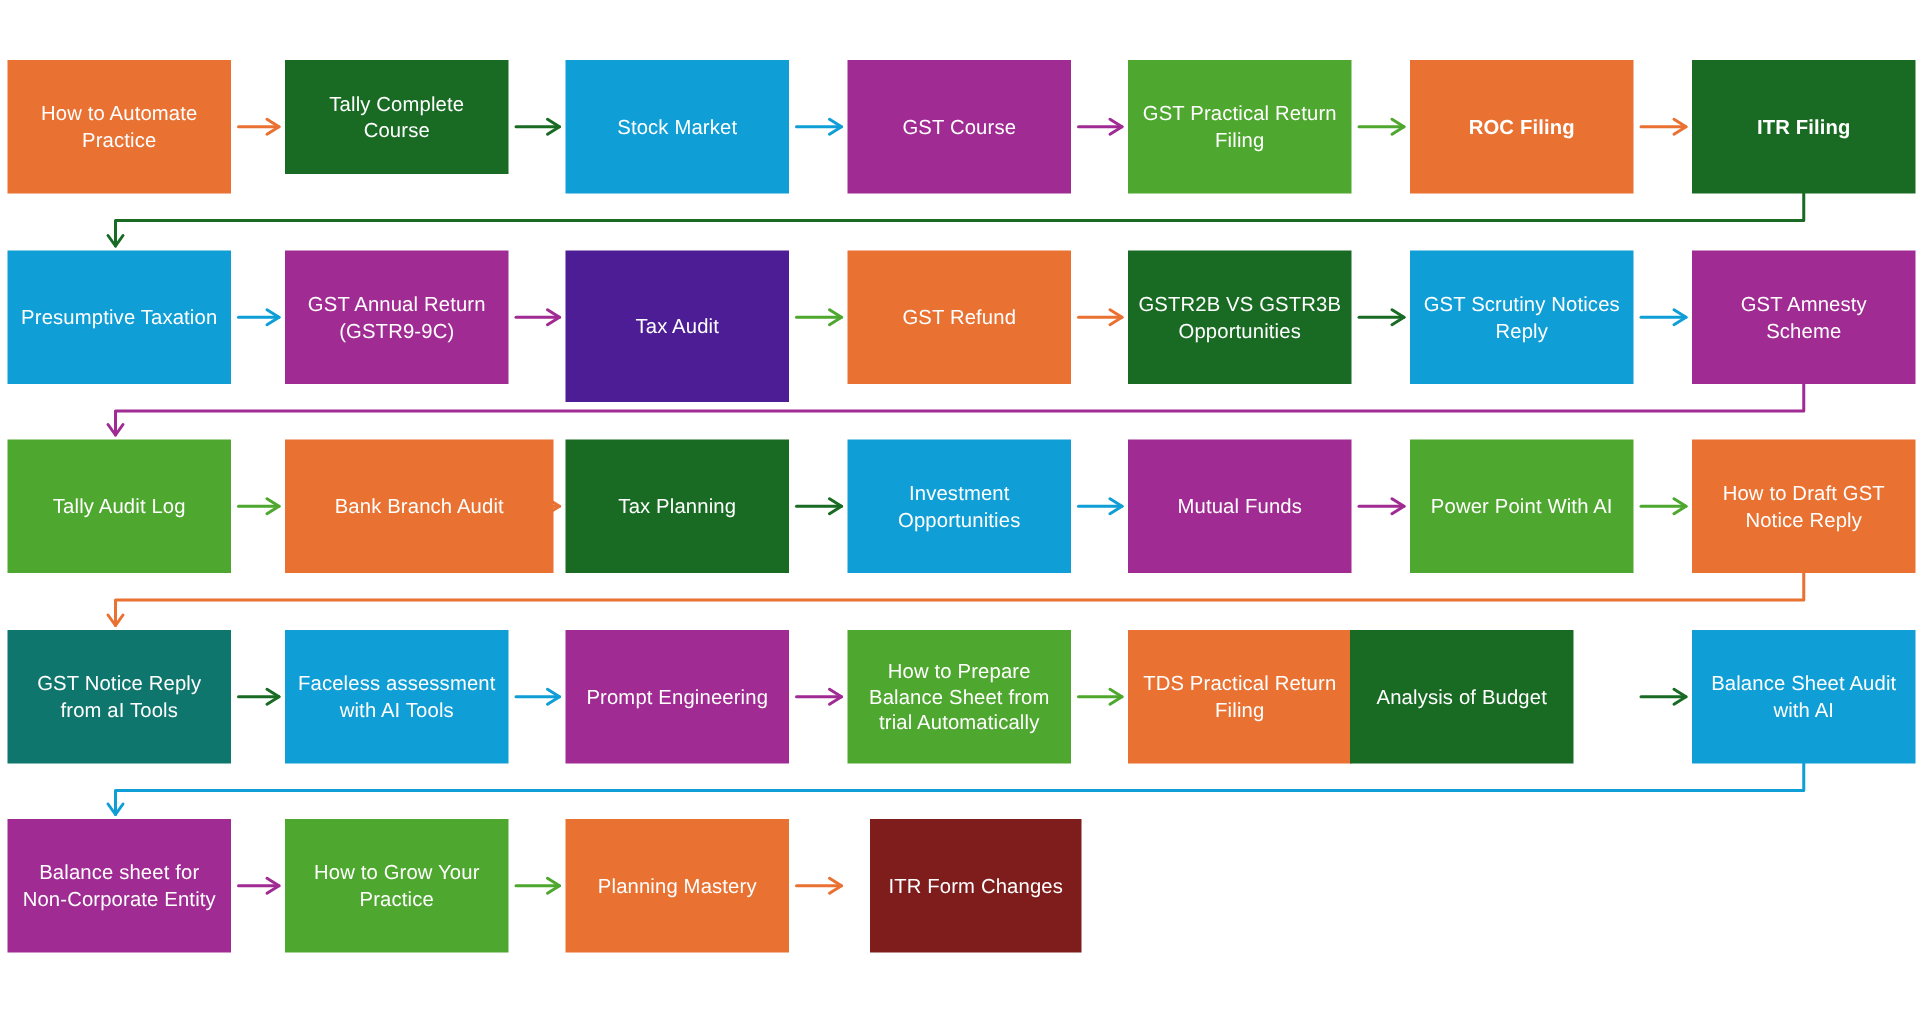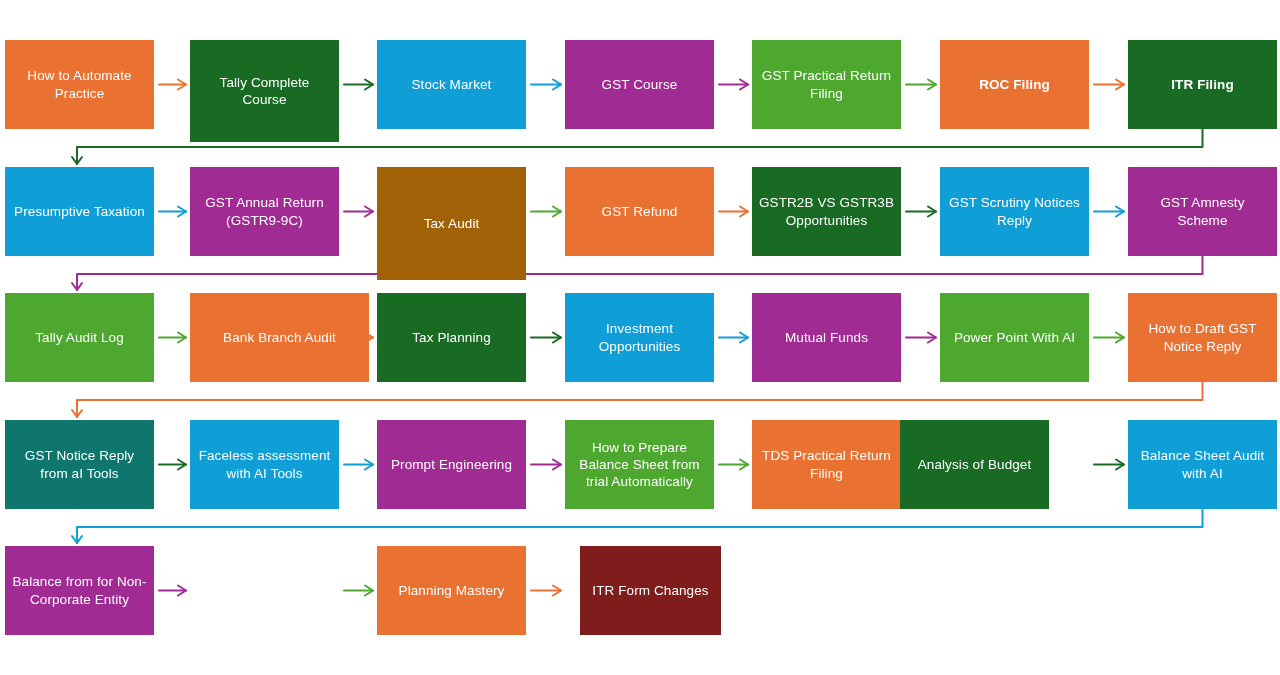--- a/index.html
+++ b/index.html
@@ -107,21 +107,21 @@
       <polyline points="159,590.5 186,590.5" fill="none" stroke="#A02B93" stroke-width="2" stroke-linecap="round" stroke-linejoin="round"></polyline>
       <polyline points="178,585.5 186,590.5 178,595.5" fill="none" stroke="#A02B93" stroke-width="2" stroke-linecap="round" stroke-linejoin="round"></polyline>
       <polyline points="344,590.5 373,590.5" fill="none" stroke="#4EA72E" stroke-width="2" stroke-linecap="round" stroke-linejoin="round"></polyline>
       <polyline points="365,585.5 373,590.5 365,595.5" fill="none" stroke="#4EA72E" stroke-width="2" stroke-linecap="round" stroke-linejoin="round"></polyline>
       <polyline points="531,590.5 561,590.5" fill="none" stroke="#E97132" stroke-width="2" stroke-linecap="round" stroke-linejoin="round"></polyline>
       <polyline points="553,585.5 561,590.5 553,595.5" fill="none" stroke="#E97132" stroke-width="2" stroke-linecap="round" stroke-linejoin="round"></polyline>
     </svg>
 <div class="box" style="left: 5px; top: 40px; width: 149px; height: 89px; background: rgb(233, 113, 50);">
       <span class="box-label">How to Automate Practice</span>
     </div>
-    <div class="box" style="left: 190px; top: 40px; width: 149px; height: 102px; background: rgb(25, 107, 36);">
+    <div class="box" style="left: 190px; top: 40px; width: 149px; height: 76px; background: rgb(25, 107, 36);">
       <span class="box-label">Tally Complete Course</span>
     </div>
     <div class="box" style="left: 377px; top: 40px; width: 149px; height: 89px; background: rgb(15, 158, 213);">
       <span class="box-label">Stock Market</span>
     </div>
     <div class="box" style="left: 565px; top: 40px; width: 149px; height: 89px; background: rgb(160, 43, 147);">
       <span class="box-label">GST Course</span>
     </div>
     <div class="box" style="left: 752px; top: 40px; width: 149px; height: 89px; background: rgb(78, 167, 46);">
       <span class="box-label">GST Practical Return Filing</span>
@@ -131,21 +131,21 @@
     </div>
     <div class="box" style="left: 1128px; top: 40px; width: 149px; height: 89px; background: rgb(25, 107, 36);">
       <span class="box-label bold">ITR Filing</span>
     </div>
     <div class="box" style="left: 5px; top: 167px; width: 149px; height: 89px; background: rgb(15, 158, 213);">
       <span class="box-label">Presumptive Taxation</span>
     </div>
     <div class="box" style="left: 190px; top: 167px; width: 149px; height: 89px; background: rgb(160, 43, 147);">
       <span class="box-label">GST Annual Return (GSTR9-9C)</span>
     </div>
-    <div class="box" style="left: 377px; top: 167px; width: 149px; height: 113px; background: #a16207;">
+    <div class="box" style="left: 377px; top: 167px; width: 149px; height: 101px; background: #4c1d95;">
       <span class="box-label">Tax Audit</span>
     </div>
     <div class="box" style="left: 565px; top: 167px; width: 149px; height: 89px; background: rgb(233, 113, 50);">
       <span class="box-label">GST Refund</span>
     </div>
     <div class="box" style="left: 752px; top: 167px; width: 149px; height: 89px; background: rgb(25, 107, 36);">
       <span class="box-label">GSTR2B VS GSTR3B Opportunities</span>
     </div>
     <div class="box" style="left: 940px; top: 167px; width: 149px; height: 89px; background: rgb(15, 158, 213);">
       <span class="box-label">GST Scrutiny Notices Reply</span>
@@ -189,21 +189,24 @@
     <div class="box" style="left: 752px; top: 420px; width: 149px; height: 89px; background: rgb(233, 113, 50);">
       <span class="box-label">TDS Practical Return Filing</span>
     </div>
     <div class="box" style="left: 900px; top: 420px; width: 149px; height: 89px; background: rgb(25, 107, 36);">
       <span class="box-label">Analysis of Budget</span>
     </div>
     <div class="box" style="left: 1128px; top: 420px; width: 149px; height: 89px; background: rgb(15, 158, 213);">
       <span class="box-label">Balance Sheet Audit with AI</span>
     </div>
     <div class="box" style="left: 5px; top: 546px; width: 149px; height: 89px; background: rgb(160, 43, 147);">
-      <span class="box-label">Balance from for Non-Corporate Entity</span>
+      <span class="box-label">Balance sheet for Non-Corporate Entity</span>
+    </div>
+    <div class="box" style="left: 190px; top: 546px; width: 149px; height: 89px; background: rgb(78, 167, 46);">
+      <span class="box-label">How to Grow Your Practice</span>
     </div>
     <div class="box" style="left: 377px; top: 546px; width: 149px; height: 89px; background: rgb(233, 113, 50);">
       <span class="box-label">Planning Mastery</span>
     </div>
     <div class="box" style="left: 565px; top: 546px; width: 141px; height: 89px; background: #7f1d1d; margin-left: 15px;">
       <span class="box-label">ITR Form Changes</span>
     </div>
   </div>
 
 </body></html>

